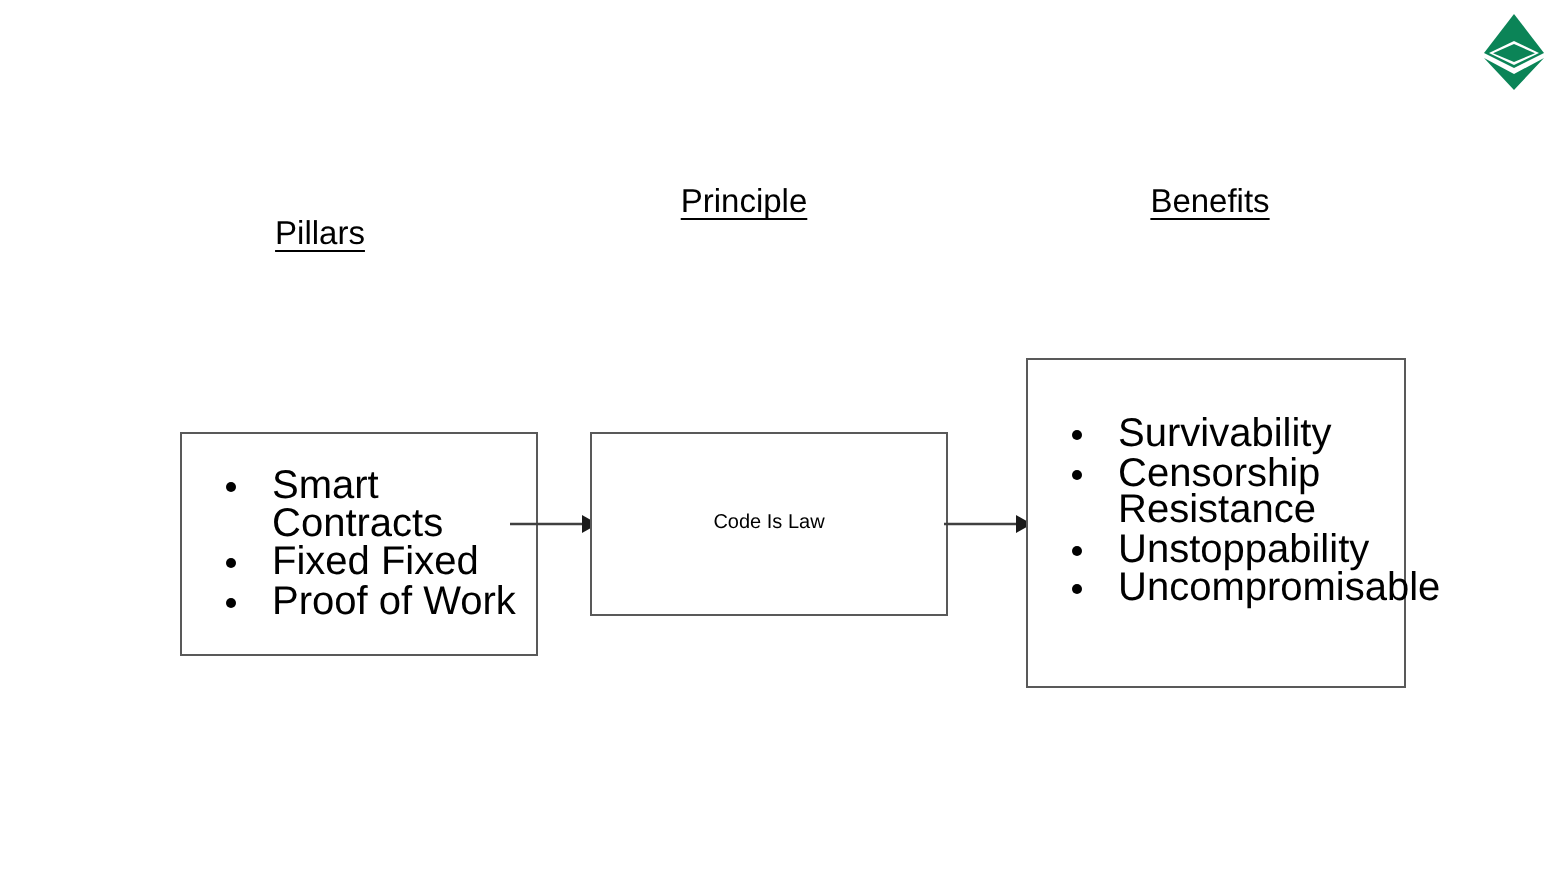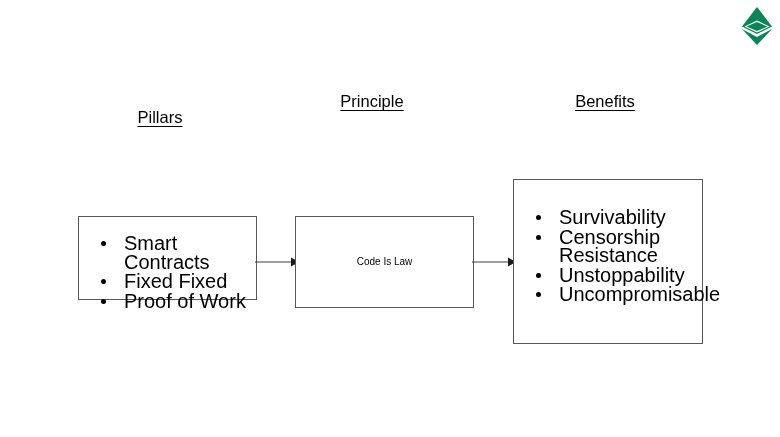--- a/index.html
+++ b/index.html
@@ -48,24 +48,24 @@
   .col-heading.h3 { left: 505px; width: 200px; }
 
   
   .box {
     position: absolute;
     border: 1px solid #595959;
     background: #ffffff;
     box-sizing: border-box;
   }
   #box-pillars {
-    left: 78px;
+    left: 90px;
     top: 216px;
     width: 179px;
-    height: 84px;
+    height: 112px;
   }
   #box-principle {
     left: 295px;
     top: 216px;
     width: 179px;
     height: 92px;
     display: flex;
     align-items: center;
     justify-content: center;
   }

